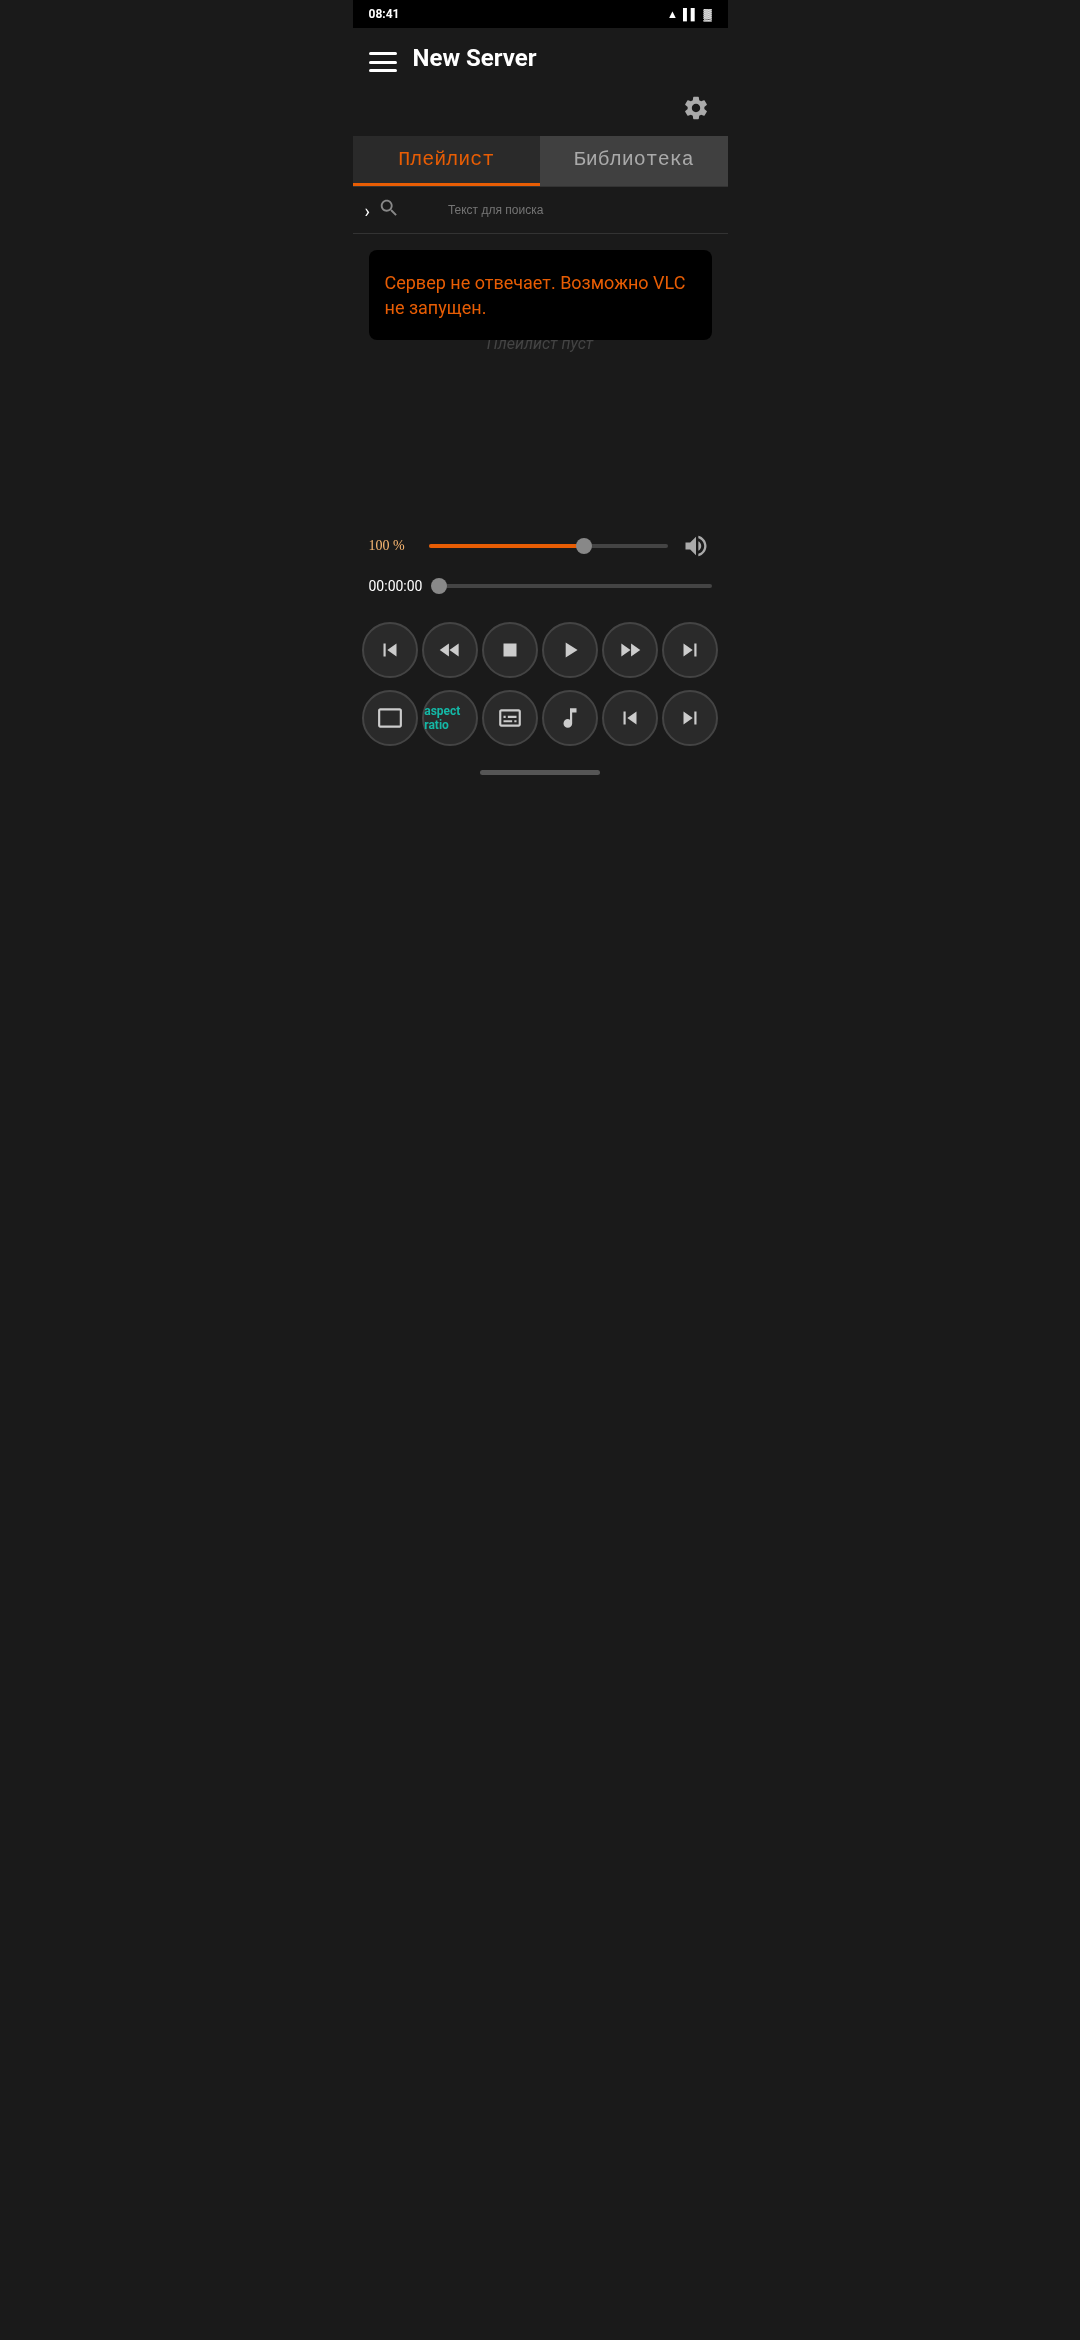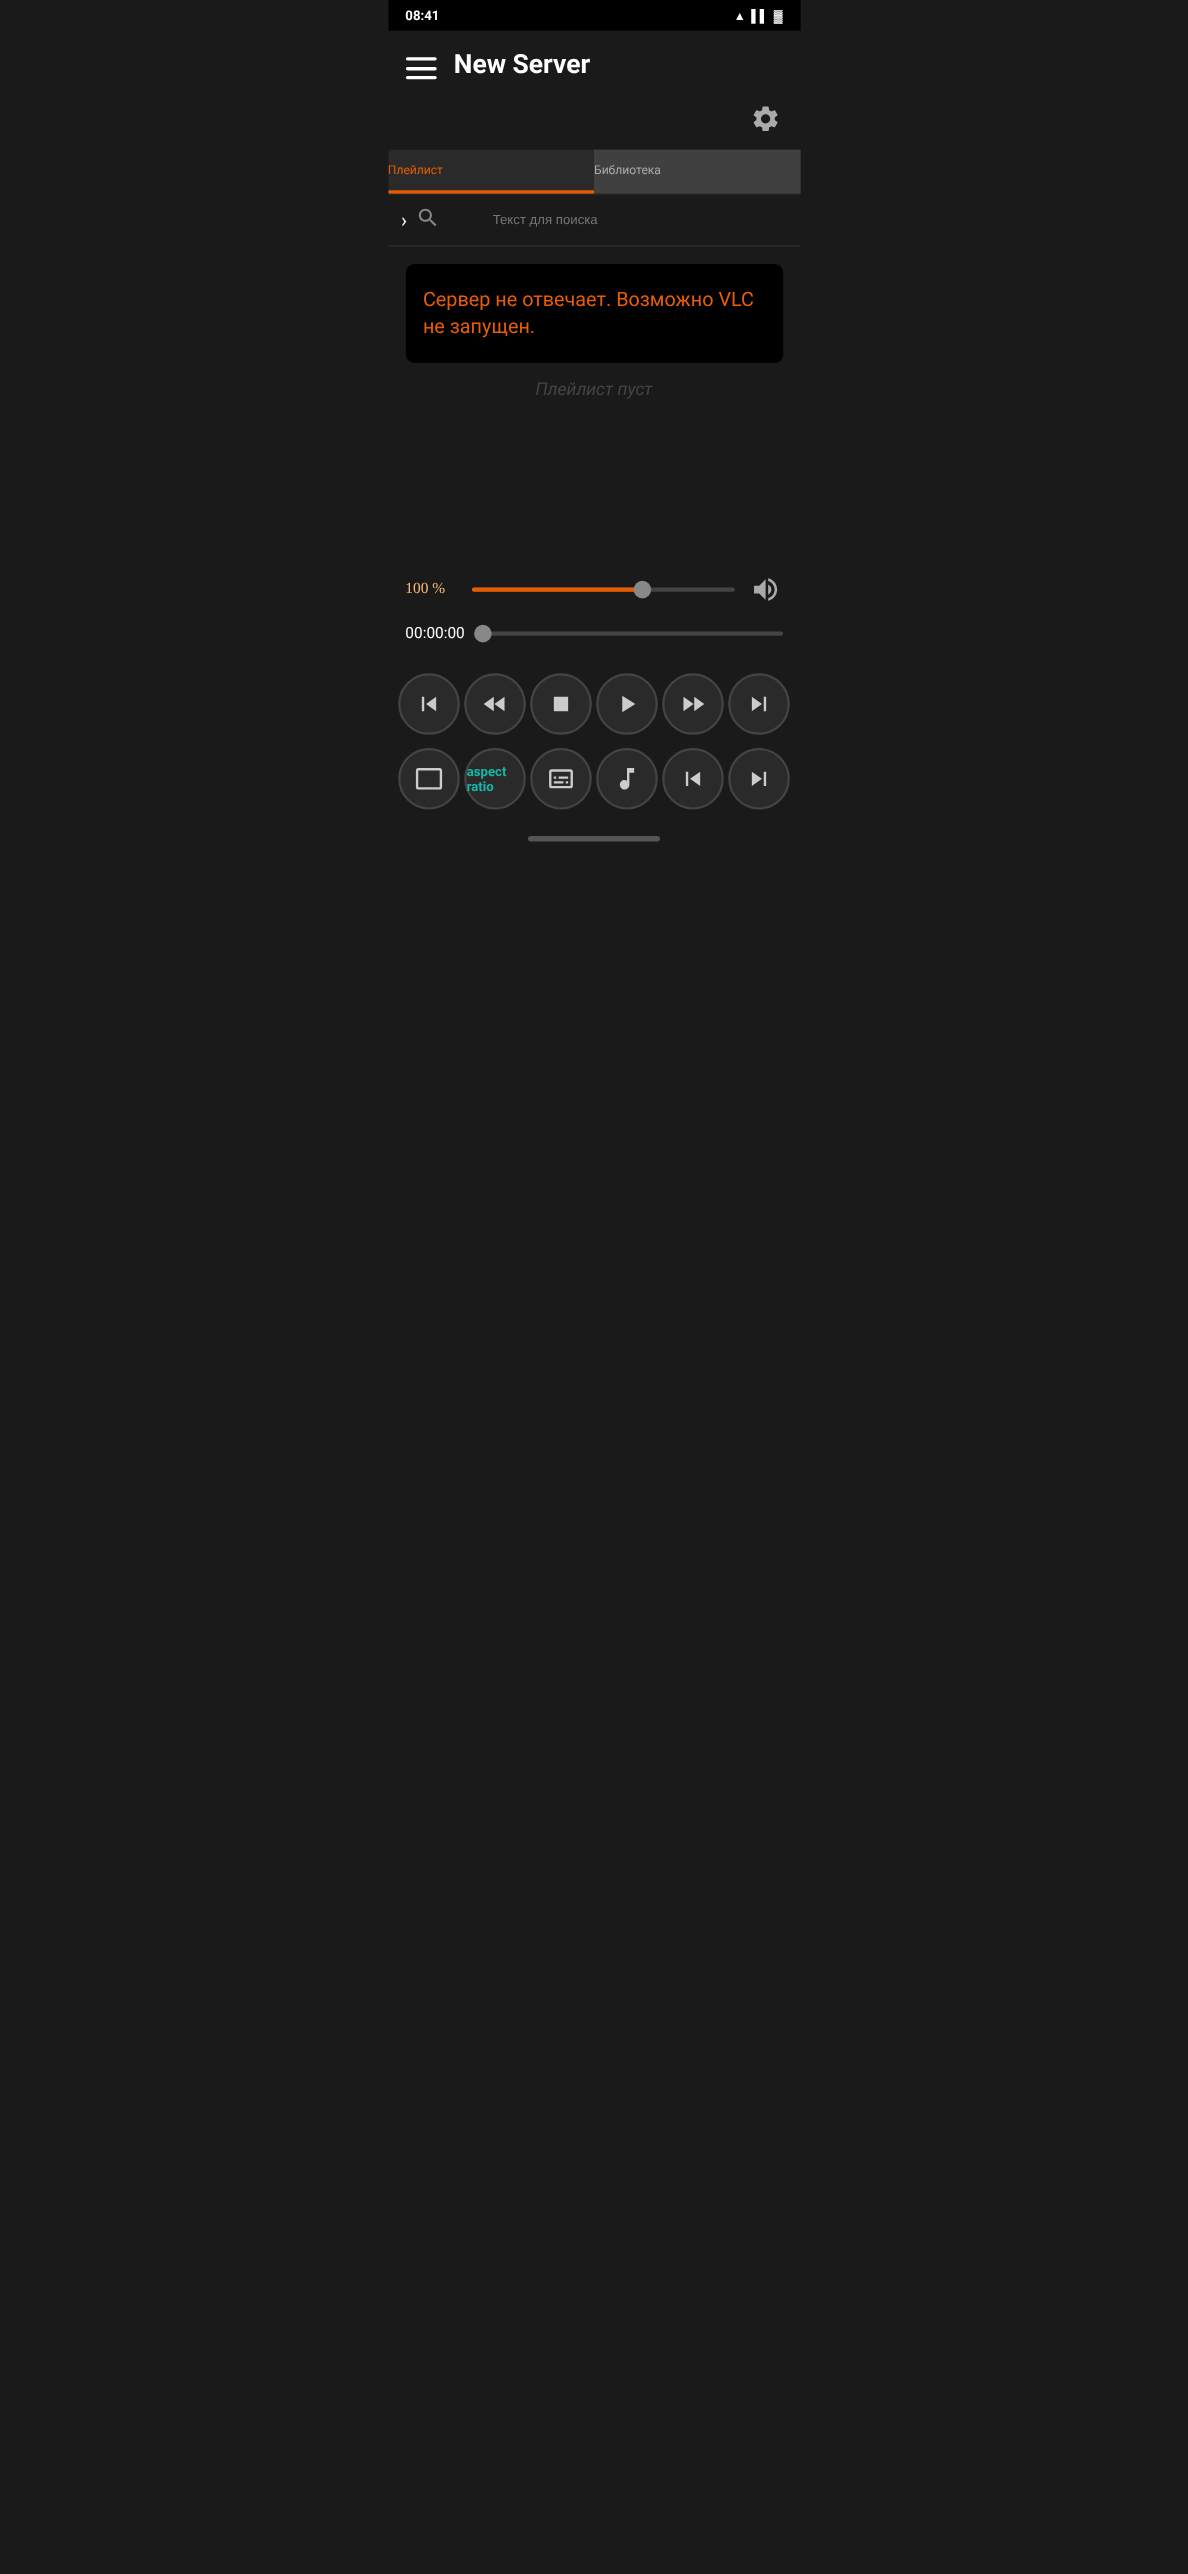--- a/index.html
+++ b/index.html
@@ -76,22 +76,24 @@
     .gear-icon svg { width: 28px; height: 28px; fill: #aaa; }
 
     
     .tabs {
       display: flex;
       border-bottom: 1px solid #333;
     }
     .tab {
       flex: 1;
       padding: 12px 0;
-      font-size: 11px;
+      text-align: center;
+      font-size: 20px;
       cursor: pointer;
+      font-family: Liberation Mono, monospace;
     }
     .tab.active {
       color: #e85d04;
       border-bottom: 3px solid #e85d04;
       background: #2a2a2a;
     }
     .tab.inactive {
       color: #aaa;
       background: #404040;
     }
@@ -147,21 +149,20 @@
     
     .playlist-empty {
       position: absolute;
       top: 100px;
       left: 0;
       right: 0;
       text-align: center;
       color: #444;
       font-size: 16px;
       font-style: italic;
-      margin-top: 20px;
     }
 
     
     .volume-area {
       padding: 16px 16px 8px 16px;
       display: flex;
       align-items: center;
       gap: 12px;
     }
     .volume-percent {

